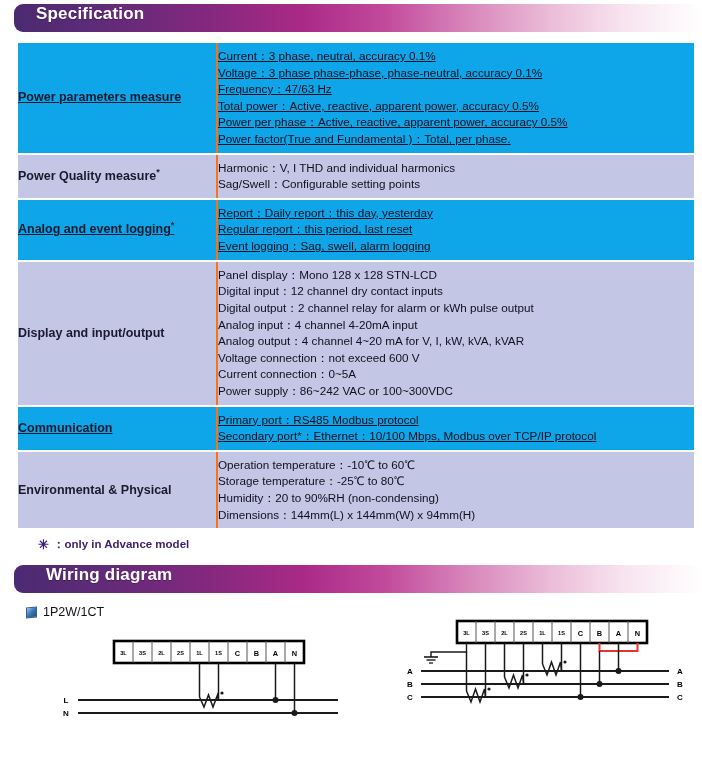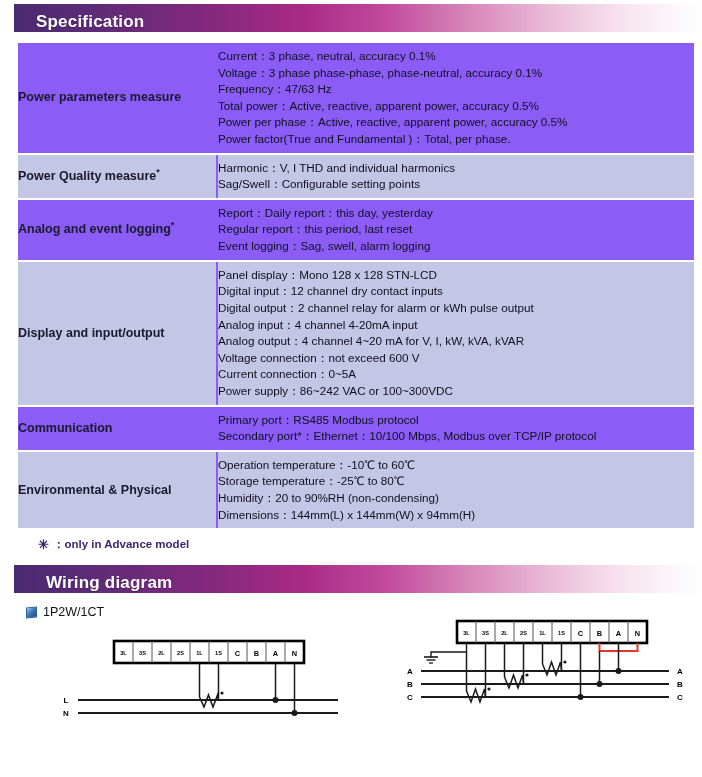--- a/index.html
+++ b/index.html
@@ -15,21 +15,22 @@
   .banner {
     position: relative;
     height: 28px;
     margin: 0 0 0 14px;
     width: 688px;
     background: linear-gradient(90deg,
         #4b2a72 0%, #5e2b77 12%, #83287e 28%,
         #a92a86 42%, #c24a9c 54%, #d886bb 66%,
         #ebbcd8 78%, #f7e2ee 88%, #ffffff 100%);
     display: flex;
-    align-items: flex-end;
+    align-items: flex-start;
+    border-radius: 9px;
   }
   .banner-title {
     color: #ffffff;
     font-size: 17px;
     font-weight: bold;
     letter-spacing: 0.2px;
     padding-left: 22px;
     text-shadow: 0 1px 1px rgba(0,0,0,0.25);
   }
   #banner-spec { margin-top: 4px; }
@@ -47,32 +48,32 @@
     vertical-align: middle;
     padding: 5px 0 5px 0;
   }
   td.spec-label {
     width: 200px;
     padding-left: 12px;
     padding-right: 6px;
     font-size: 12.5px;
     font-weight: bold;
     color: #1a1a2e;
-    border-right: 2px solid #8b5cf6;
+    border-right: 2px solid #f97316;
     line-height: 1.35;
   }
   td.spec-value {
     padding-left: 9px;
     padding-right: 6px;
     font-size: 11.7px;
     color: #101020;
     line-height: 1.42;
     white-space: pre-line;
   }
-  tr.blue td { background: #8b5cf6; }
+  tr.blue td { background: #0ea5e9; text-decoration: underline; }
   tr.purple td { background: #c3c6e4; }
   sup.star {
     font-size: 9px;
     vertical-align: super;
     line-height: 0;
   }
 
   .footnote {
     padding: 7px 0 0 20px;
     font-size: 11.5px;

